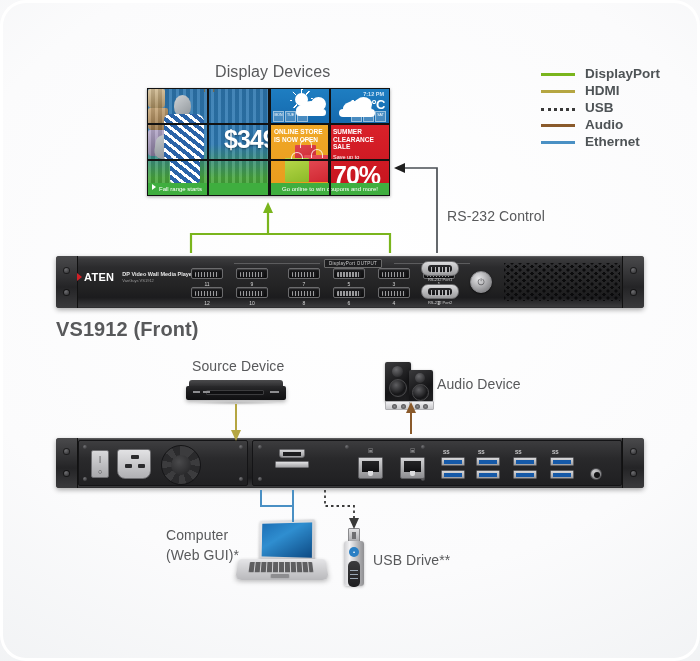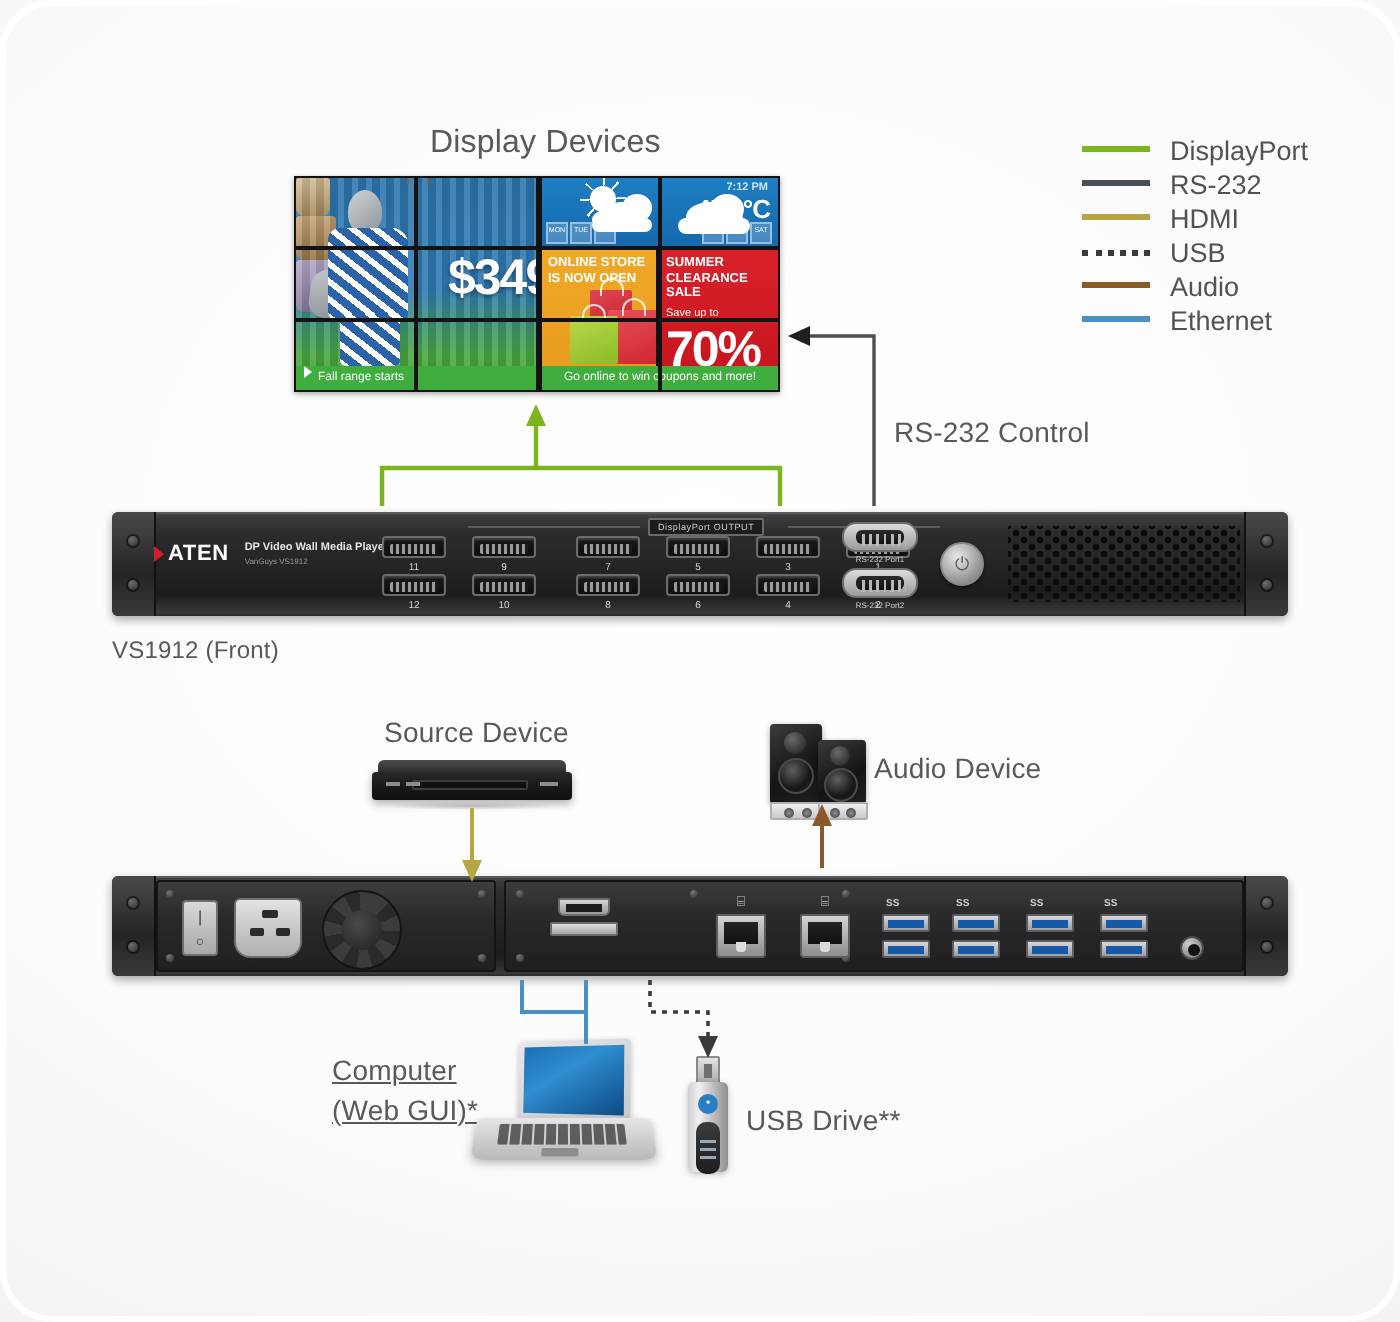--- a/index.html
+++ b/index.html
@@ -28,21 +28,21 @@
   .lbl {
     position: absolute;
     color: #58595b;
     font-size: 15px;
     letter-spacing: .1px;
     white-space: nowrap;
   }
 
   
   #legend { position: absolute; left: 541px; top: 66px; }
-  .leg-row { display: flex; align-items: flex-end; height: 17px; }
+  .leg-row { display: flex; align-items: flex-start; height: 17px; font-weight: bold; }
   .leg-swatch { width: 34px; height: 17px; position: relative; flex: none; }
   .leg-swatch i {
     position: absolute; left: 0; right: 0; top: 7px; height: 3px; display: block;
   }
   .leg-swatch.dotted i {
     height: 0; top: 8px;
     border-top: 3px dotted #3a3a3a;
   }
   .leg-text {
     margin-left: 10px;
@@ -508,21 +508,21 @@
   .spk-tw { border-radius: 50%; background: radial-gradient(circle at 38% 32%, #6a6a6d, #1a1a1c); }
   .spk-base {
     position: absolute; background: linear-gradient(180deg,#f0f0f2,#c9c9cc);
     border-radius: 1px; border: 1px solid #b0b0b3;
   }
   .spk-base i {
     position: absolute; top: 2px; width: 5px; height: 5px; border-radius: 50%;
     background: radial-gradient(circle, #8d8d90, #3b3b3d);
   }
 
-  #computer-label { left: 166px; top: 525px; font-size: 14px; line-height: 20px; text-decoration: underline; }
+  #computer-label { left: 166px; top: 525px; font-size: 14px; line-height: 20px; }
   #laptop { position: absolute; left: 237px; top: 520px; width: 90px; height: 66px; }
   #lt-screen {
     position: absolute; left: 20px; top: 0; width: 58px; height: 40px;
     background: linear-gradient(150deg,#e8e8ea,#c7c7ca);
     border-radius: 2px;
     transform: perspective(180px) rotateY(-16deg) rotateX(3deg);
     box-shadow: 0 1px 3px rgba(0,0,0,.25);
   }
   #lt-screen:before {
     content: ""; position: absolute; inset: 3px;
@@ -585,26 +585,20 @@
 <body>
 
 <div id="page">
 
   <div id="legend">
     <div class="leg-row">
       <span class="leg-swatch">
           <i style="background:#7ab51d"></i>
         </span>
       <span class="leg-text">DisplayPort</span>
-    </div>
-    <div class="leg-row">
-      <span class="leg-swatch">
-          <i style="background:#4a4f54"></i>
-        </span>
-      <span class="leg-text">RS-232</span>
     </div>
     <div class="leg-row">
       <span class="leg-swatch">
           <i style="background:#b5a642"></i>
         </span>
       <span class="leg-text">HDMI</span>
     </div>
     <div class="leg-row">
       <span class="leg-swatch dotted">
           <i></i>
@@ -793,21 +787,21 @@
 
     <div class="serial" style="left:365px; top:5px"></div>
     <div class="serial-lbl" style="left:357px; top:21px">RS-232 Port1</div>
     <div class="serial" style="left:365px; top:28px"></div>
     <div class="serial-lbl" style="left:357px; top:44px">RS-232 Port2</div>
 
     <div id="pwr-btn"></div>
     <div id="vent"></div>
   </div>
 
-  <div class="lbl" style="left:56px; top:318px; font-size:12px;">VS1912 (Front)</div>
+  <div class="lbl" style="left:56px; top:318px; font-size:20px;font-weight:bold;">VS1912 (Front)</div>
 
   <div class="lbl" id="rs232-label">RS-232 Control</div>
 
   <div class="lbl" id="src-label">Source Device</div>
   <div id="player">
     <div class="top"></div>
     <div class="body">
       <div class="tray"></div>
       <div class="led"></div>
         <div class="led led2"></div>

